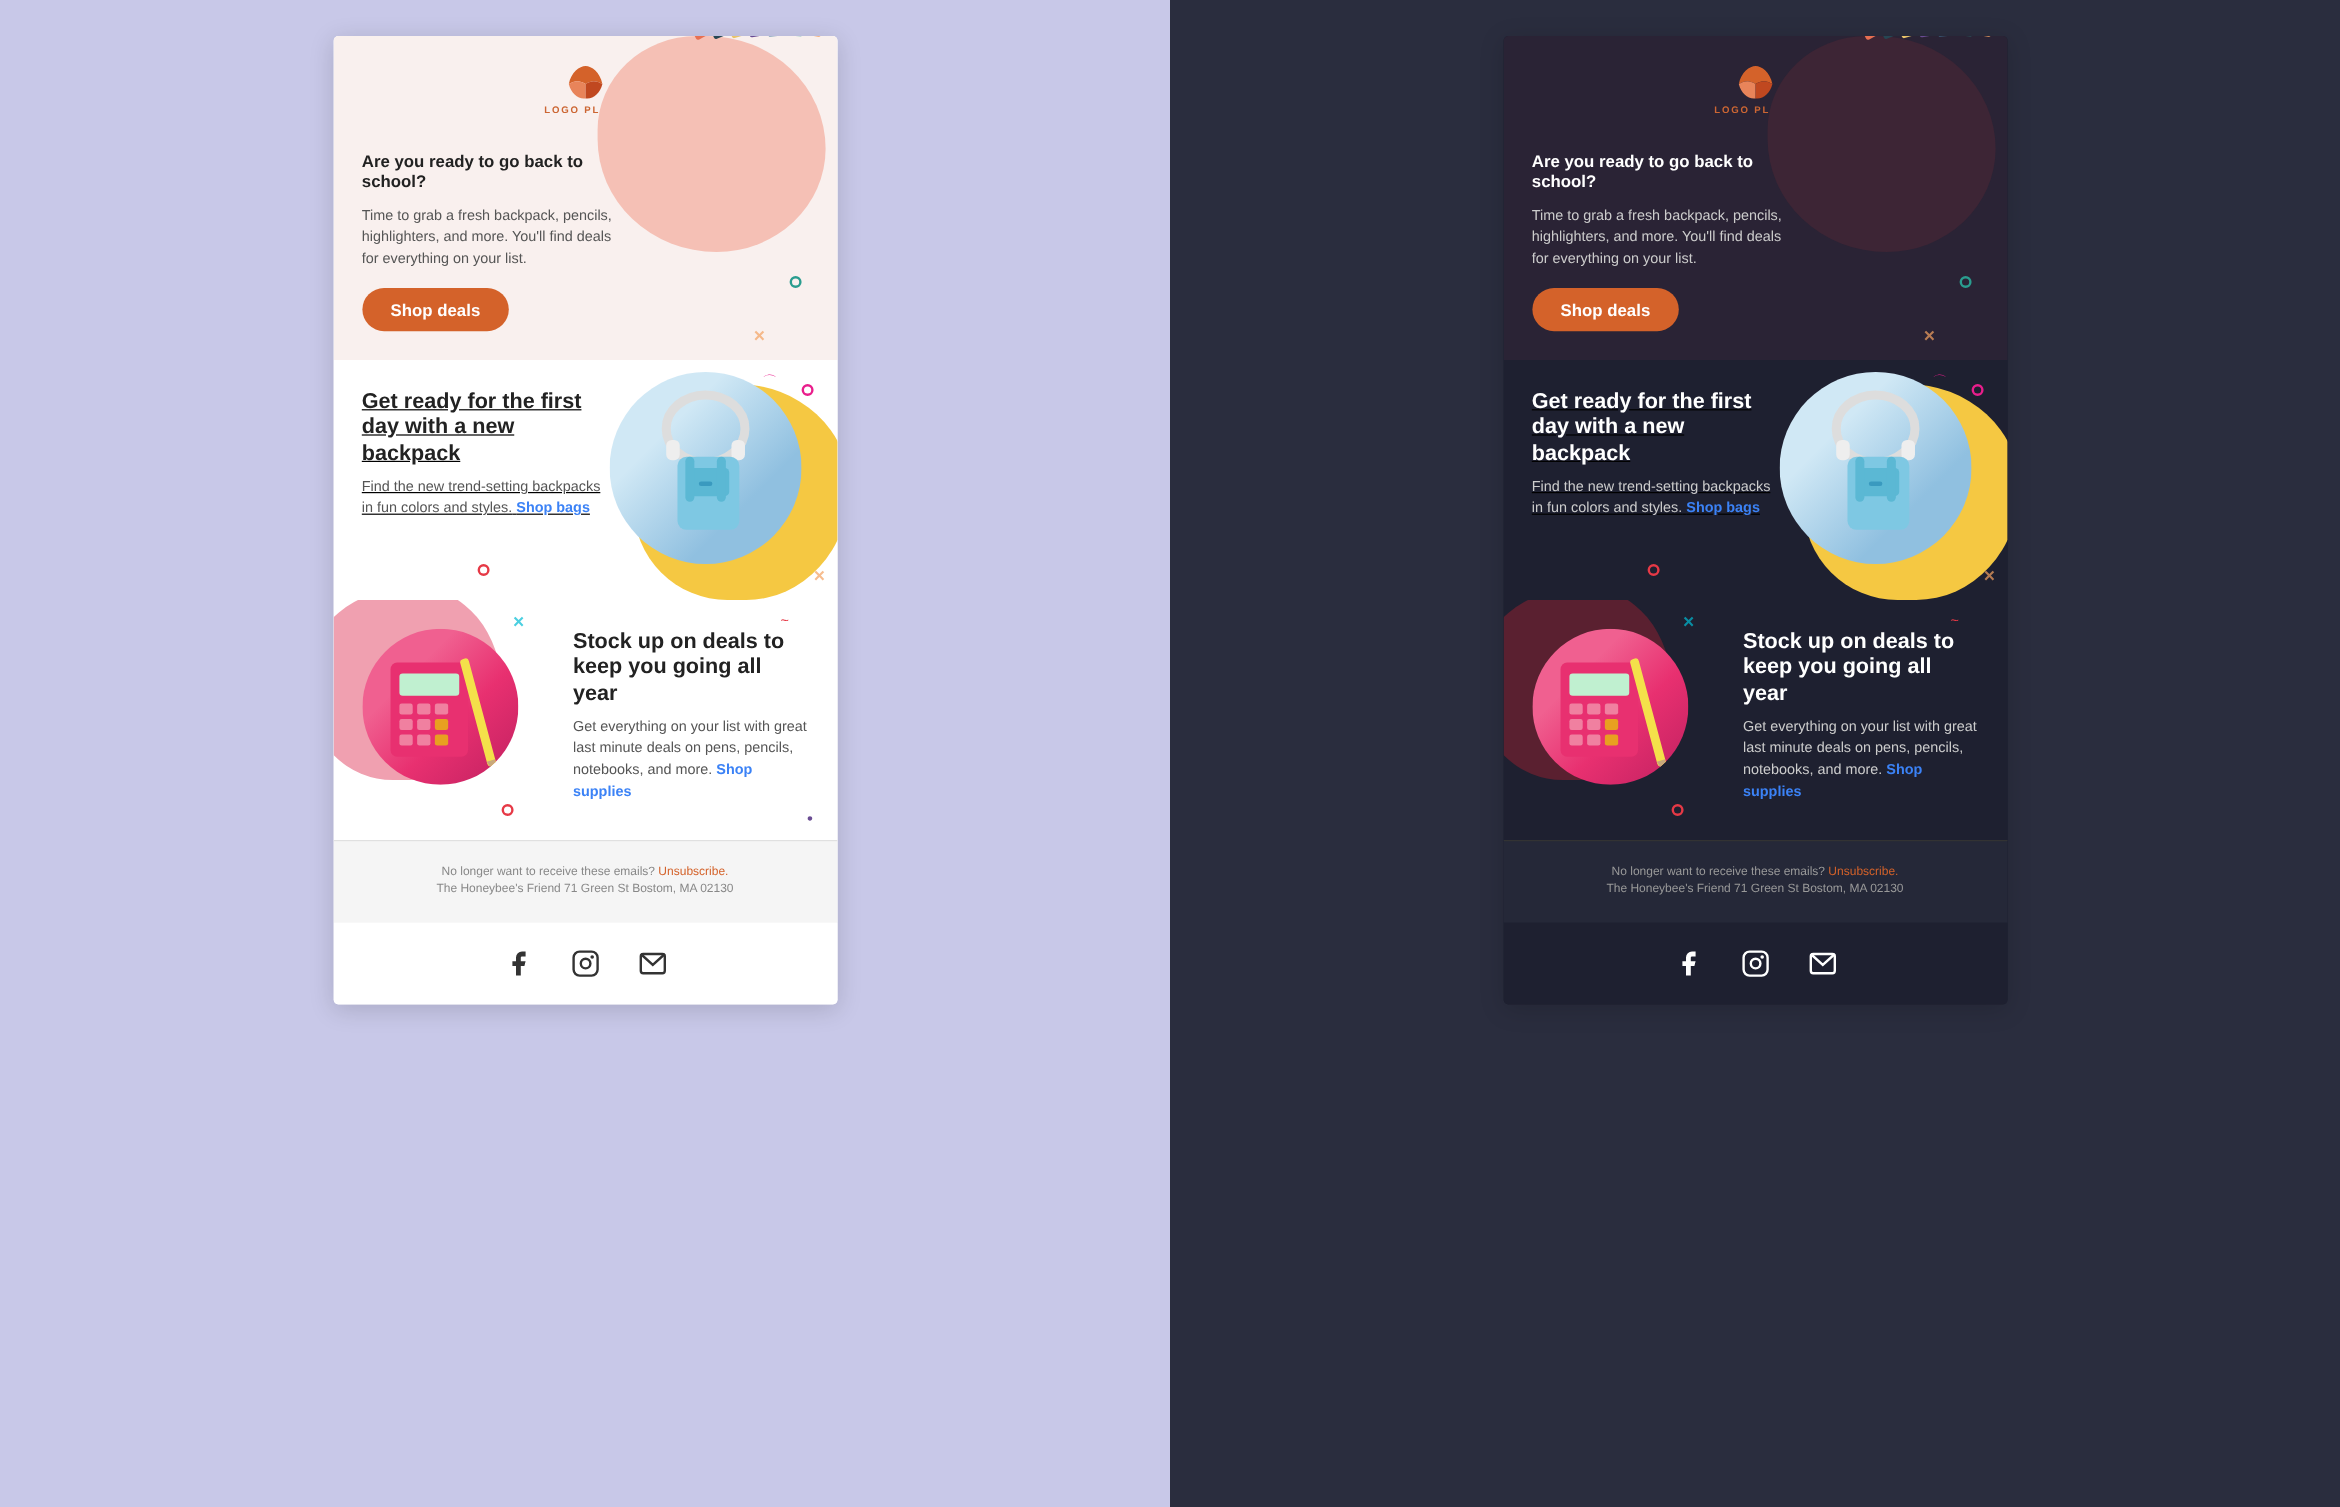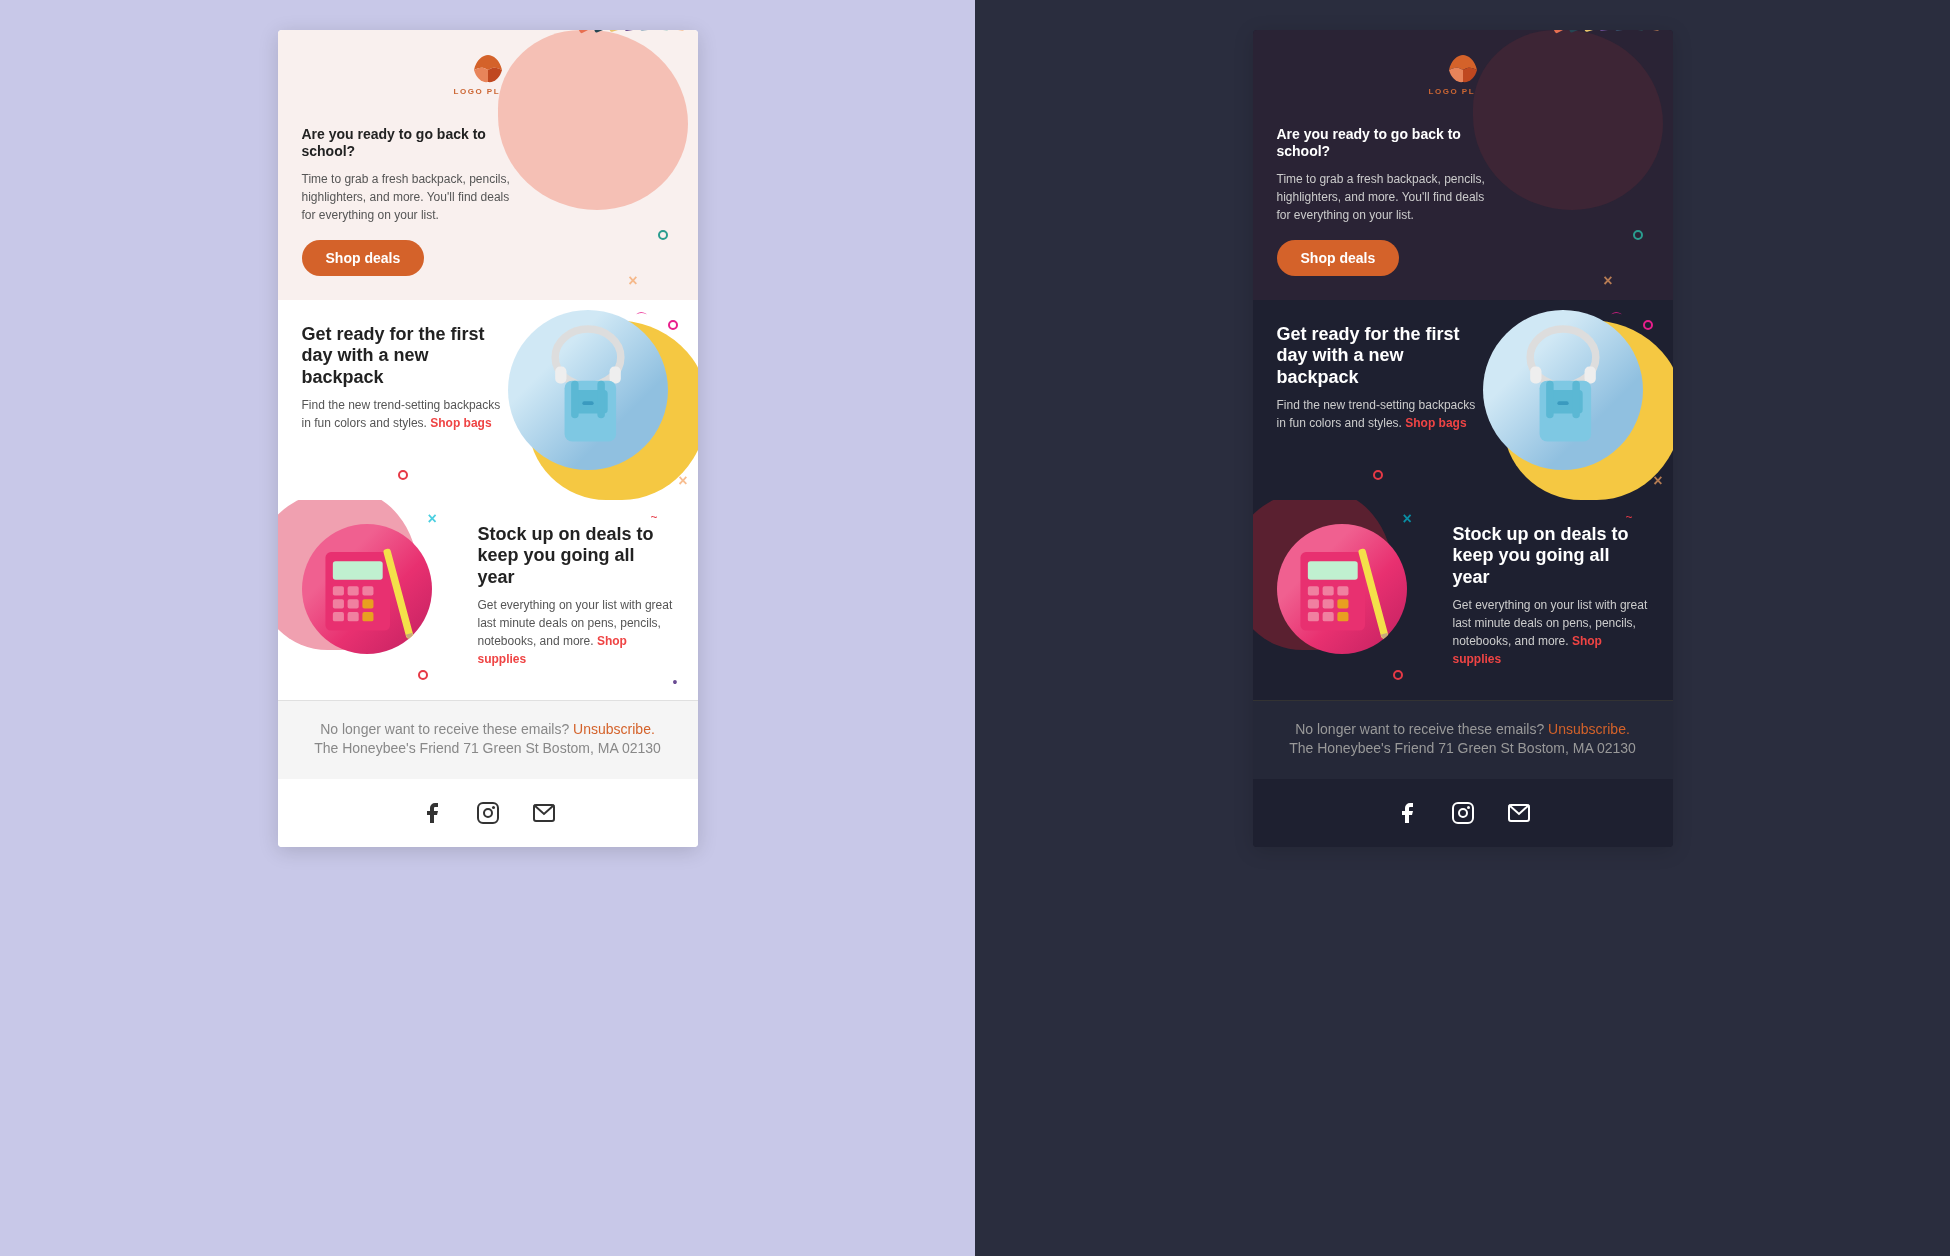--- a/index.html
+++ b/index.html
@@ -113,39 +113,40 @@
       padding: 24px 24px 24px 24px;
       overflow: hidden;
     }
     .backpack-section-light { background: #fff; }
     .backpack-section-dark { background: #1e2030; }
 
     .backpack-content {
       max-width: 55%;
       position: relative;
       z-index: 2;
+      text-decoration: underline;
     }
     .section-title {
       font-size: 18px;
       font-weight: 900;
       line-height: 1.2;
       margin-bottom: 8px;
     }
     .section-title-light { color: #222; }
     .section-title-dark { color: #fff; }
 
     .section-body {
       font-size: 12px;
       line-height: 1.5;
     }
     .section-body-light { color: #555; }
     .section-body-dark { color: #ccc; }
 
     .section-link {
-      color: #ef4444;
+      color: #3b82f6;
       font-weight: bold;
       text-decoration: none;
       cursor: pointer;
     }
 
     .backpack-img-wrapper {
       position: absolute;
       right: -10px;
       top: 10px;
       width: 200px;
@@ -203,21 +204,21 @@
 
     
     .email-footer {
       padding: 20px 24px;
       text-align: center;
     }
     .email-footer-light { background: #f5f5f5; border-top: 1px solid #e0e0e0; }
     .email-footer-dark { background: #252838; border-top: 1px solid #333; }
 
     .footer-text {
-      font-size: 14px;
+      font-size: 10px;
       margin-bottom: 3px;
     }
     .footer-text-light { color: #888; }
     .footer-text-dark { color: #999; }
 
     .footer-unsubscribe {
       color: #d4622a;
       text-decoration: none;
       cursor: pointer;
     }

